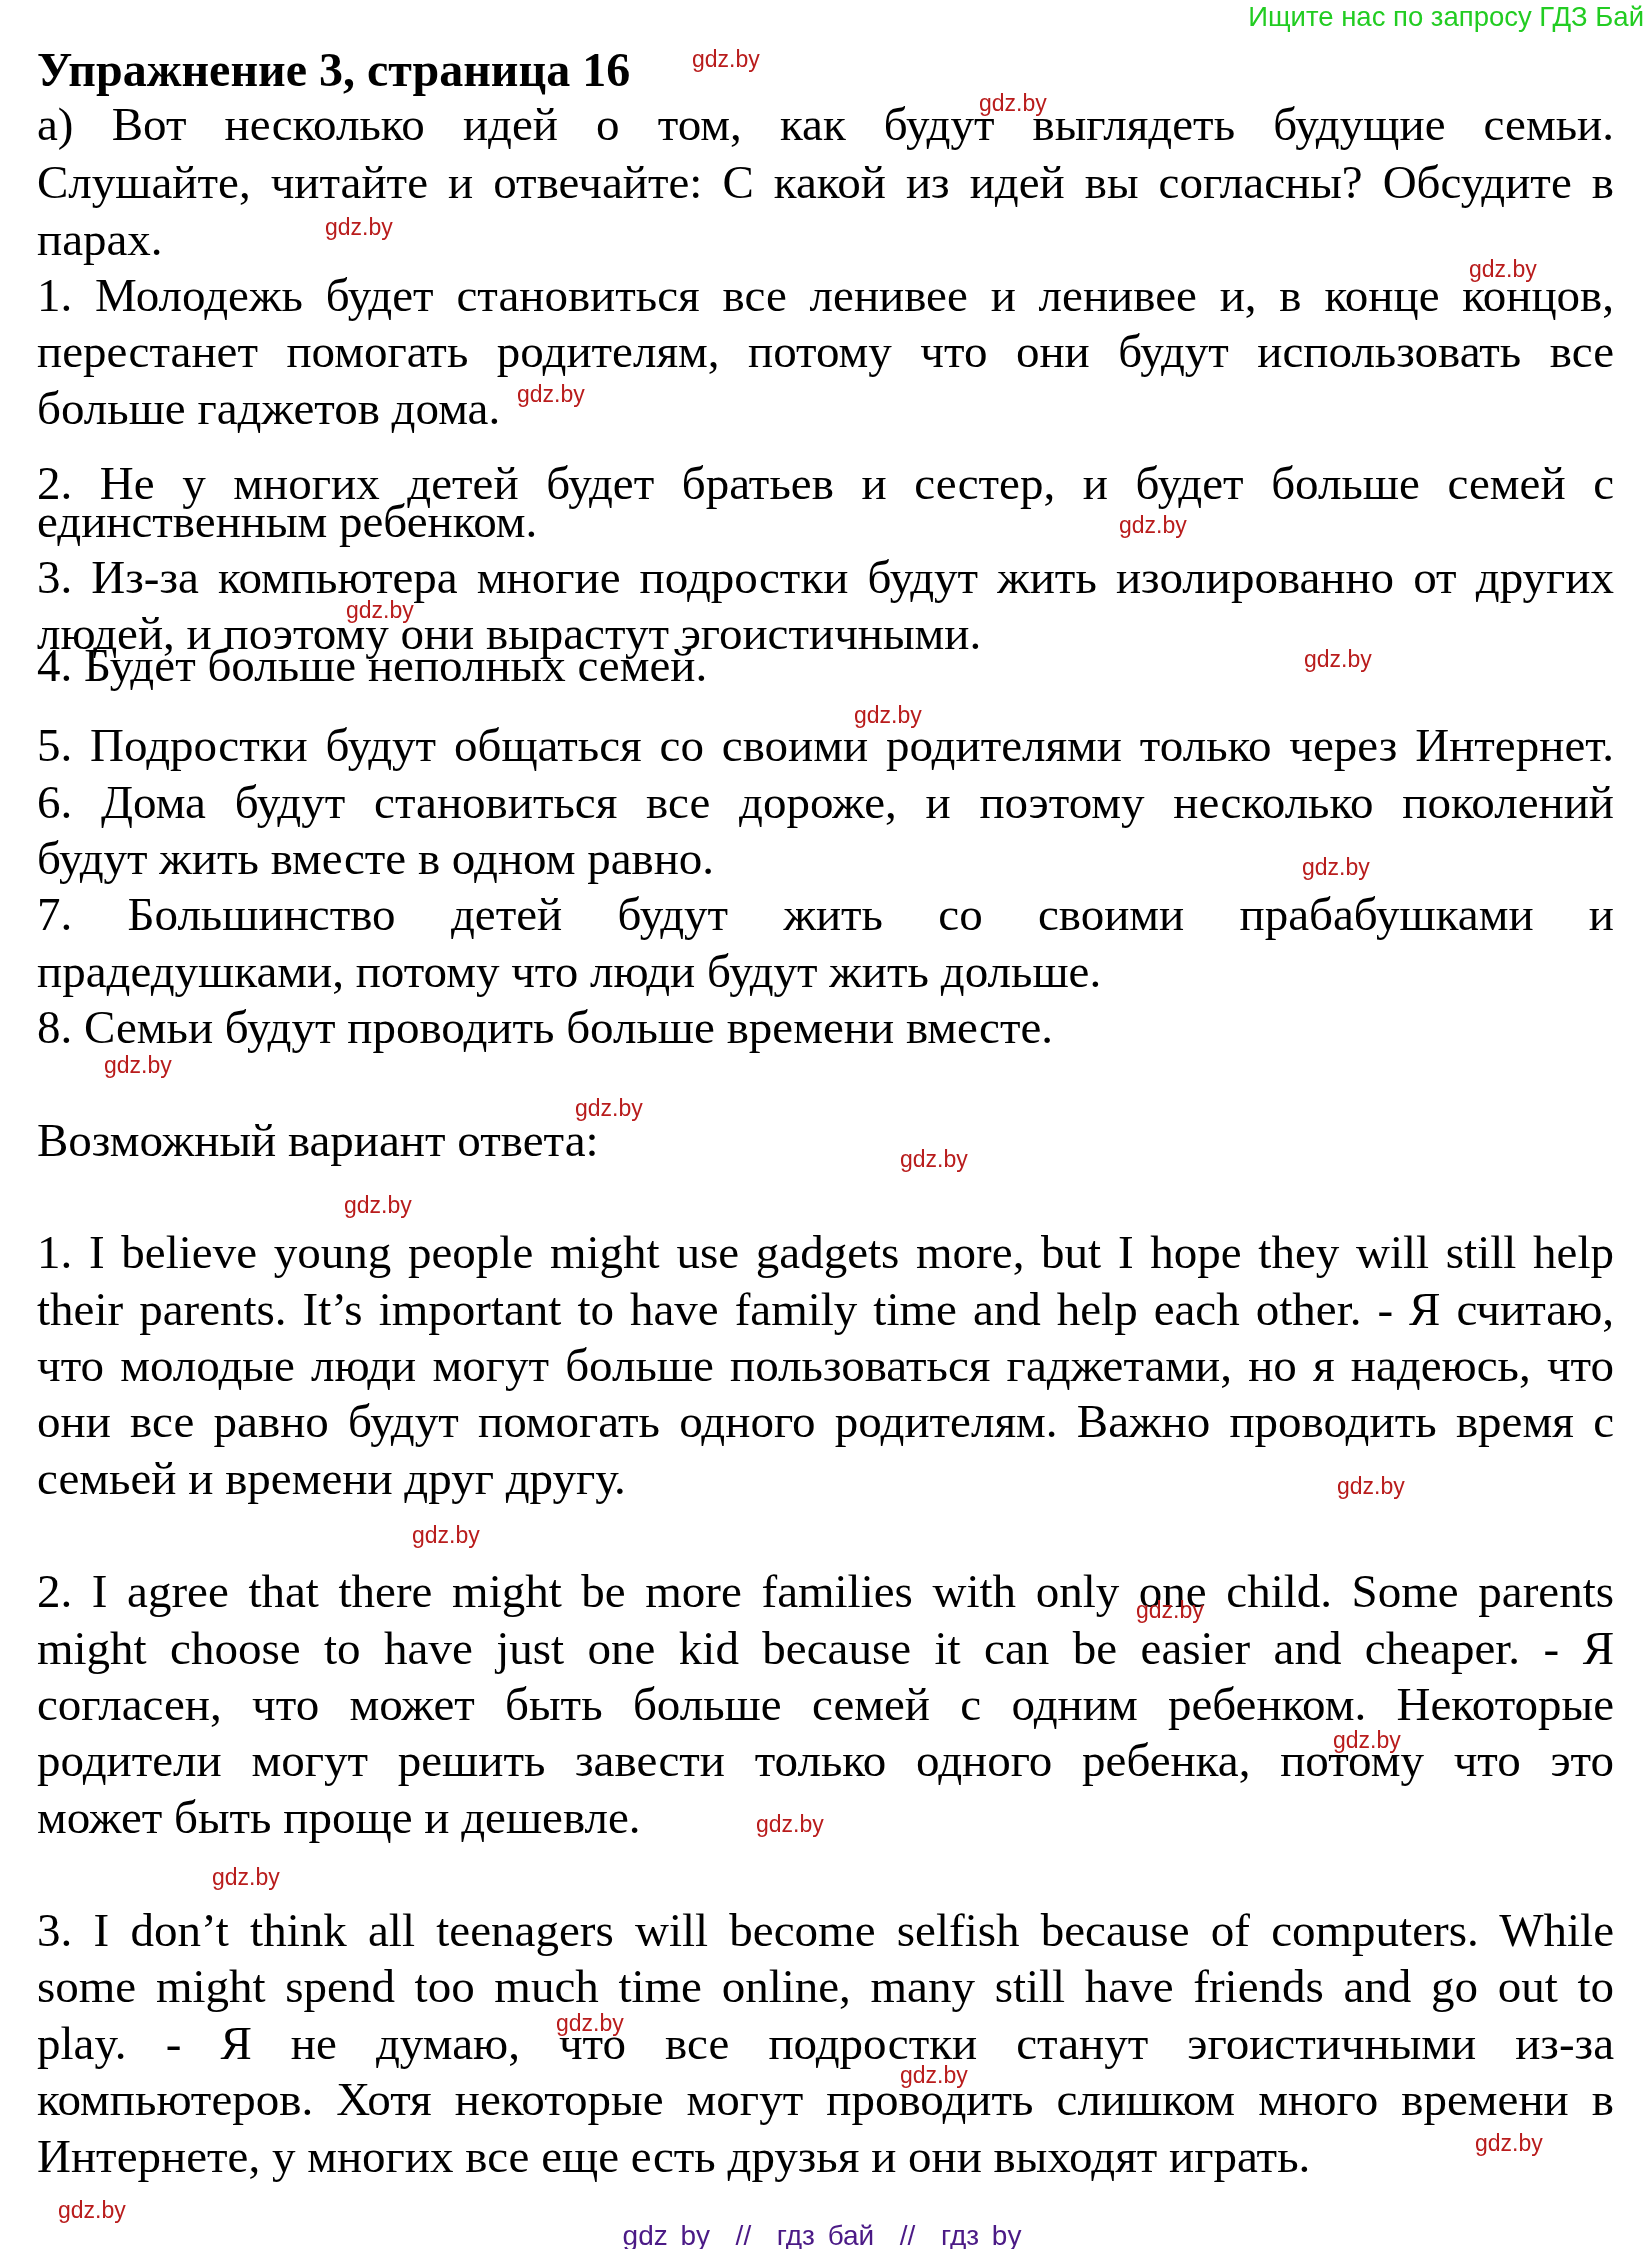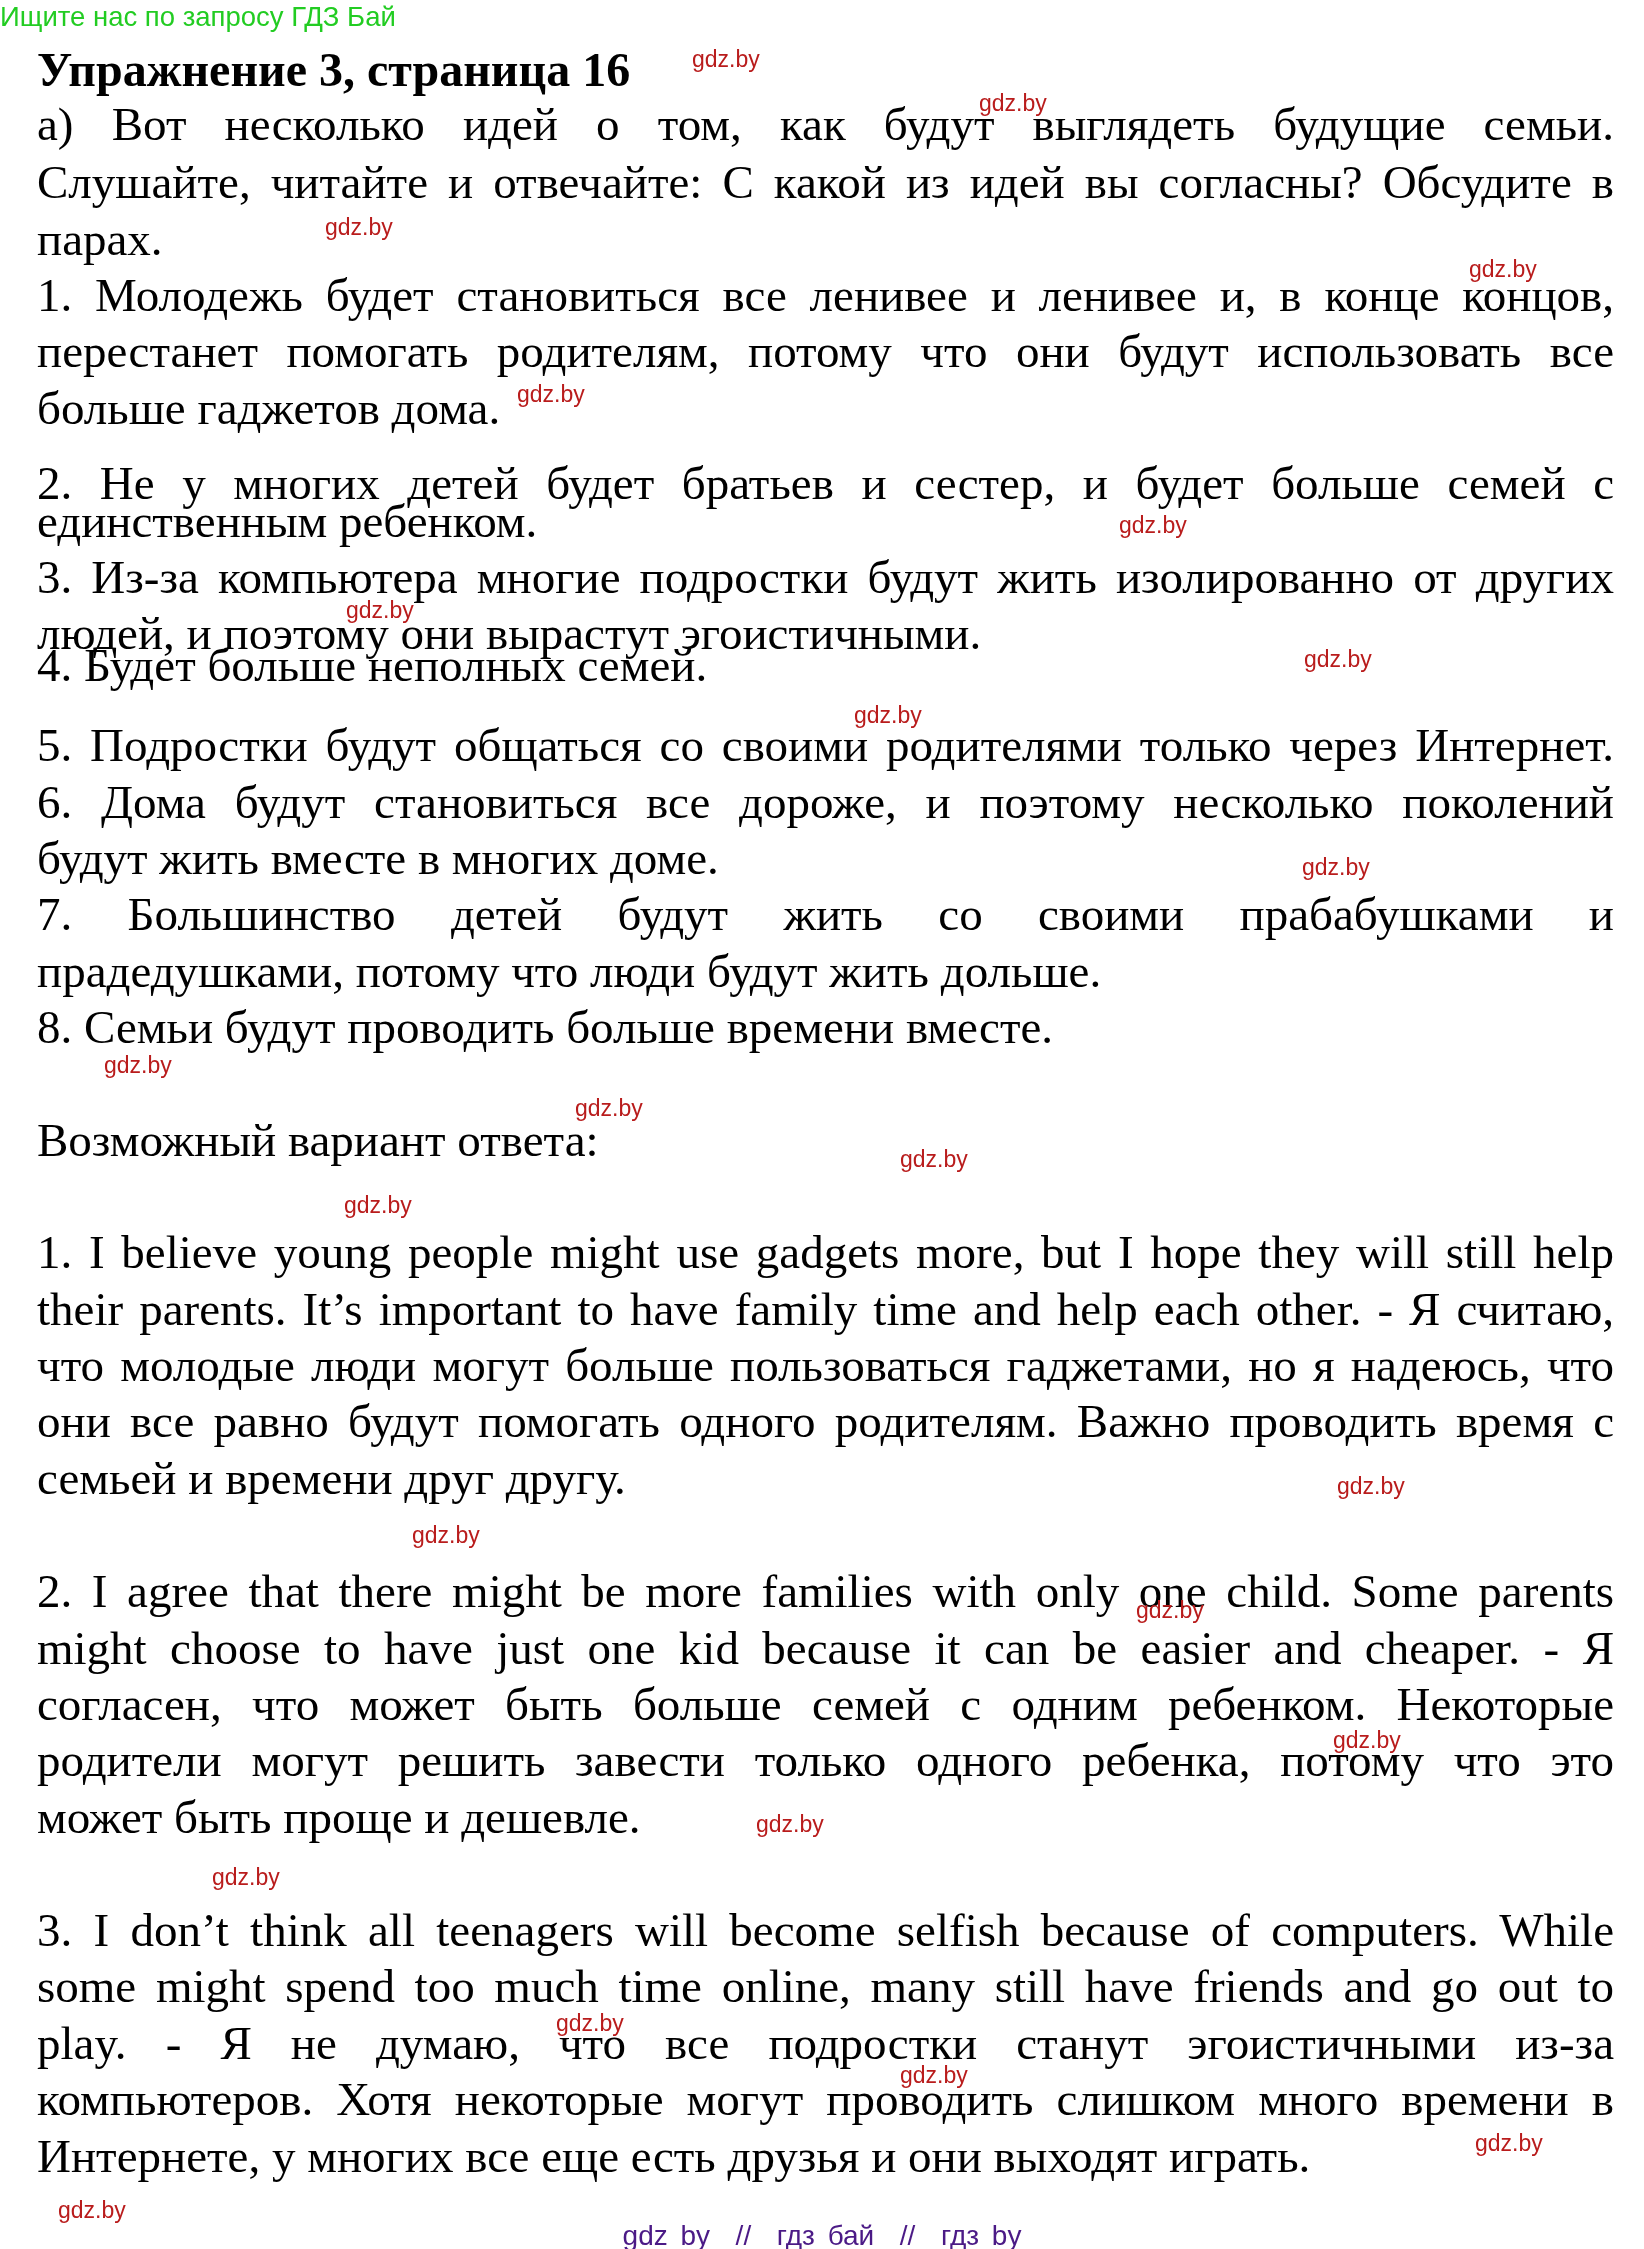--- a/index.html
+++ b/index.html
@@ -1,19 +1,19 @@
 <!DOCTYPE html>
 <html style="font-size:13.3px"><head>
 <meta charset="utf-8">
 <style>
   html, body { margin:0; padding:0; background:#ffffff; }
   body { width:1644px; height:2250px; position:relative; overflow:hidden; }
   .top-banner {
     position:absolute; left:0; width:1644px; top:0; height:33px;
-    text-align:left; font-family:"Liberation Sans", sans-serif;
+    text-align:right; font-family:"Liberation Sans", sans-serif;
     font-size:27.5px; line-height:33px; color:#22cc22;
   }
   .heading {
     position:absolute; left:37px; top:42px;
     font-family:"Liberation Serif", serif; font-weight:bold;
     font-size:48px; line-height:55px; color:#000;
   }
   .line {
     position:absolute; left:37px; width:1577px;
     font-family:"Liberation Serif", serif; font-size:47px;
@@ -50,21 +50,21 @@
 <div class="line" style="top:494px">единственным ребенком.</div>
 
 <div class="line j" style="top:550px">3. Из-за компьютера многие подростки будут жить изолированно от других</div>
 <div class="line" style="top:606px">людей, и поэтому они вырастут эгоистичными.</div>
 
 <div class="line" style="top:638px">4. Будет больше неполных семей.</div>
 
 <div class="line j" style="top:718px">5. Подростки будут общаться со своими родителями только через Интернет.</div>
 
 <div class="line j" style="top:775px">6. Дома будут становиться все дороже, и поэтому несколько поколений</div>
-<div class="line" style="top:831px">будут жить вместе в многих доме.</div>
+<div class="line" style="top:831px">будут жить вместе в одном равно.</div>
 
 <div class="line j" style="top:887px">7. Большинство детей будут жить со своими прабабушками и</div>
 <div class="line" style="top:944px">прадедушками, потому что люди будут жить дольше.</div>
 
 <div class="line" style="top:1000px">8. Семьи будут проводить больше времени вместе.</div>
 
 <div class="line" style="top:1113px">Возможный вариант ответа:</div>
 
 <div class="line j" style="top:1225px">1. I believe young people might use gadgets more, but I hope they will still help</div>
 <div class="line j" style="top:1282px">their parents. It’s important to have family time and help each other. - Я считаю,</div>

